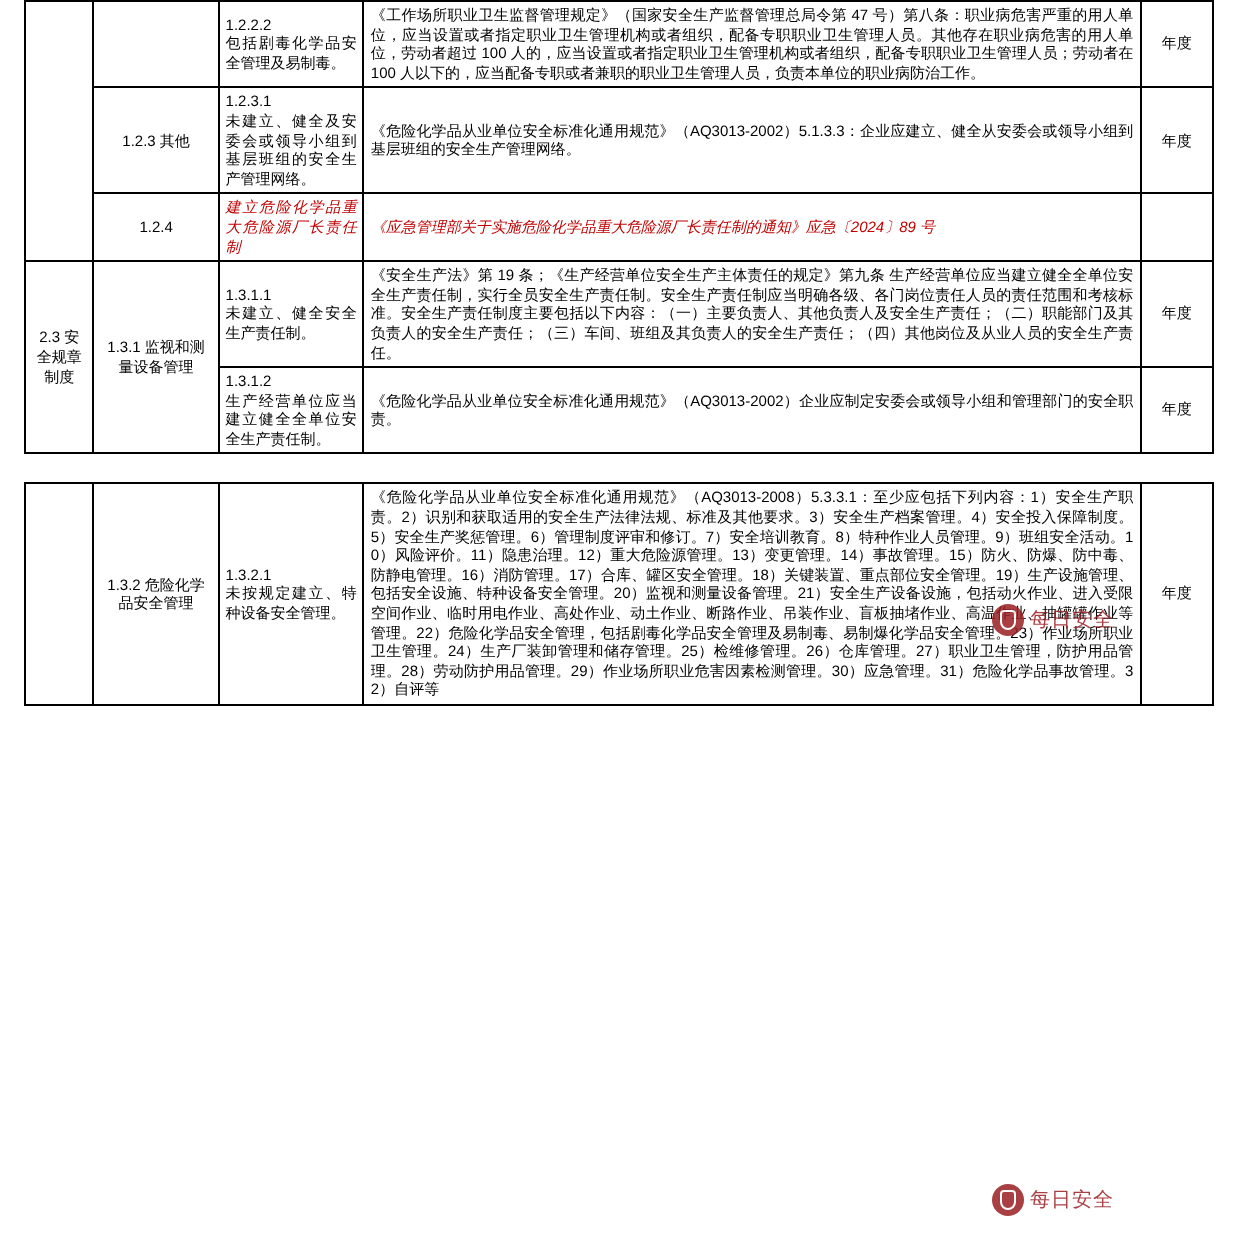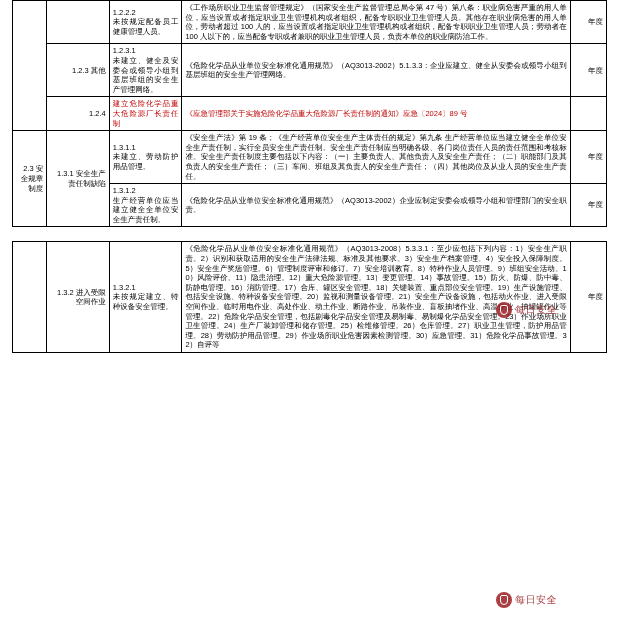--- a/index.html
+++ b/index.html
@@ -35,28 +35,29 @@
     line-height: 1.28;
     word-break: break-all;
   }
   .col-a { width: 34px; }
   .col-b { width: 62px; }
   .col-c { width: 72px; }
   .col-d { width: 385px; }
   .col-e { width: 36px; }
 
   td.center {
-    text-align: right;
+    text-align: center;
   }
   td.just {
     text-align: justify;
     text-justify: inter-ideograph;
   }
   .red {
     color: #c00000;
+    font-style: italic;
   }
   .cell-text {
     display: block;
     white-space: pre-wrap;
   }
   .spacer {
     height: 14px;
   }
   
   .watermark {
@@ -109,21 +110,21 @@
         <col class="col-d">
         <col class="col-e">
     </colgroup>
     <tbody>
 
       <tr>
         <td class="center" rowspan="3"></td>
         <td class="center"></td>
         <td class="just">
             <span class="cell-text">1.2.2.2</span>
-            <span class="cell-text">未按规定配备员工健康管理人员。</span>
+            <span class="cell-text">包括剧毒化学品安全管理及易制毒。</span>
           </td>
         <td class="just">
             <span class="cell-text">《工作场所职业卫生监督管理规定》（国家安全生产监督管理总局令第 47 号）第八条：职业病危害严重的用人单位，应当设置或者指定职业卫生管理机构或者组织，配备专职职业卫生管理人员。其他存在职业病危害的用人单位，劳动者超过 100 人的，应当设置或者指定职业卫生管理机构或者组织，配备专职职业卫生管理人员；劳动者在 100 人以下的，应当配备专职或者兼职的职业卫生管理人员，负责本单位的职业病防治工作。</span>
           </td>
         <td class="center"><span>年度</span></td>
       </tr>
 
       <tr>
         <td class="center"><span>1.2.3 其他</span></td>
         <td class="just">
@@ -145,25 +146,25 @@
             <span class="cell-text">《应急管理部关于实施危险化学品重大危险源厂长责任制的通知》应急〔2024〕89 号</span>
           </td>
         <td class="center"><span></span></td>
       </tr>
 
       <tr>
         <td class="center" rowspan="2">
             <span class="cell-text">2.3 安全规章制度</span>
           </td>
         <td class="center" rowspan="2">
-            <span class="cell-text">1.3.1 安全生产责任制缺陷</span>
+            <span class="cell-text">1.3.1 监视和测量设备管理</span>
           </td>
         <td class="just">
             <span class="cell-text">1.3.1.1</span>
-            <span class="cell-text">未建立、劳动防护用品管理。</span>
+            <span class="cell-text">未建立、健全安全生产责任制。</span>
           </td>
         <td class="just">
             <span class="cell-text">《安全生产法》第 19 条；《生产经营单位安全生产主体责任的规定》第九条 生产经营单位应当建立健全全单位安全生产责任制，实行全员安全生产责任制。安全生产责任制应当明确各级、各门岗位责任人员的责任范围和考核标准。安全生产责任制度主要包括以下内容：（一）主要负责人、其他负责人及安全生产责任；（二）职能部门及其负责人的安全生产责任；（三）车间、班组及其负责人的安全生产责任；（四）其他岗位及从业人员的安全生产责任。</span>
           </td>
         <td class="center"><span>年度</span></td>
       </tr>
 
       <tr>
         <td class="just">
             <span class="cell-text">1.3.1.2</span>
@@ -184,21 +185,21 @@
       <col class="col-a">
         <col class="col-b">
         <col class="col-c">
         <col class="col-d">
         <col class="col-e">
     </colgroup>
     <tbody>
       <tr>
         <td class="center"></td>
         <td class="center">
-            <span class="cell-text">1.3.2 进入受限空间作业</span>
+            <span class="cell-text">1.3.2 危险化学品安全管理</span>
           </td>
         <td class="just">
             <span class="cell-text">1.3.2.1</span>
             <span class="cell-text">未按规定建立、特种设备安全管理。</span>
           </td>
         <td class="just">
             <span class="cell-text">《危险化学品从业单位安全标准化通用规范》（AQ3013-2008）5.3.3.1：至少应包括下列内容：1）安全生产职责。2）识别和获取适用的安全生产法律法规、标准及其他要求。3）安全生产档案管理。4）安全投入保障制度。5）安全生产奖惩管理。6）管理制度评审和修订。7）安全培训教育。8）特种作业人员管理。9）班组安全活动。10）风险评价。11）隐患治理。12）重大危险源管理。13）变更管理。14）事故管理。15）防火、防爆、防中毒、防静电管理。16）消防管理。17）合库、罐区安全管理。18）关键装置、重点部位安全管理。19）生产设施管理、包括安全设施、特种设备安全管理。20）监视和测量设备管理。21）安全生产设备设施，包括动火作业、进入受限空间作业、临时用电作业、高处作业、动土作业、断路作业、吊装作业、盲板抽堵作业、高温作业、抽罐罐作业等管理。22）危险化学品安全管理，包括剧毒化学品安全管理及易制毒、易制爆化学品安全管理。23）作业场所职业卫生管理。24）生产厂装卸管理和储存管理。25）检维修管理。26）仓库管理。27）职业卫生管理，防护用品管理。28）劳动防护用品管理。29）作业场所职业危害因素检测管理。30）应急管理。31）危险化学品事故管理。32）自评等</span>
           </td>
         <td class="center"><span>年度</span></td>
       </tr>

